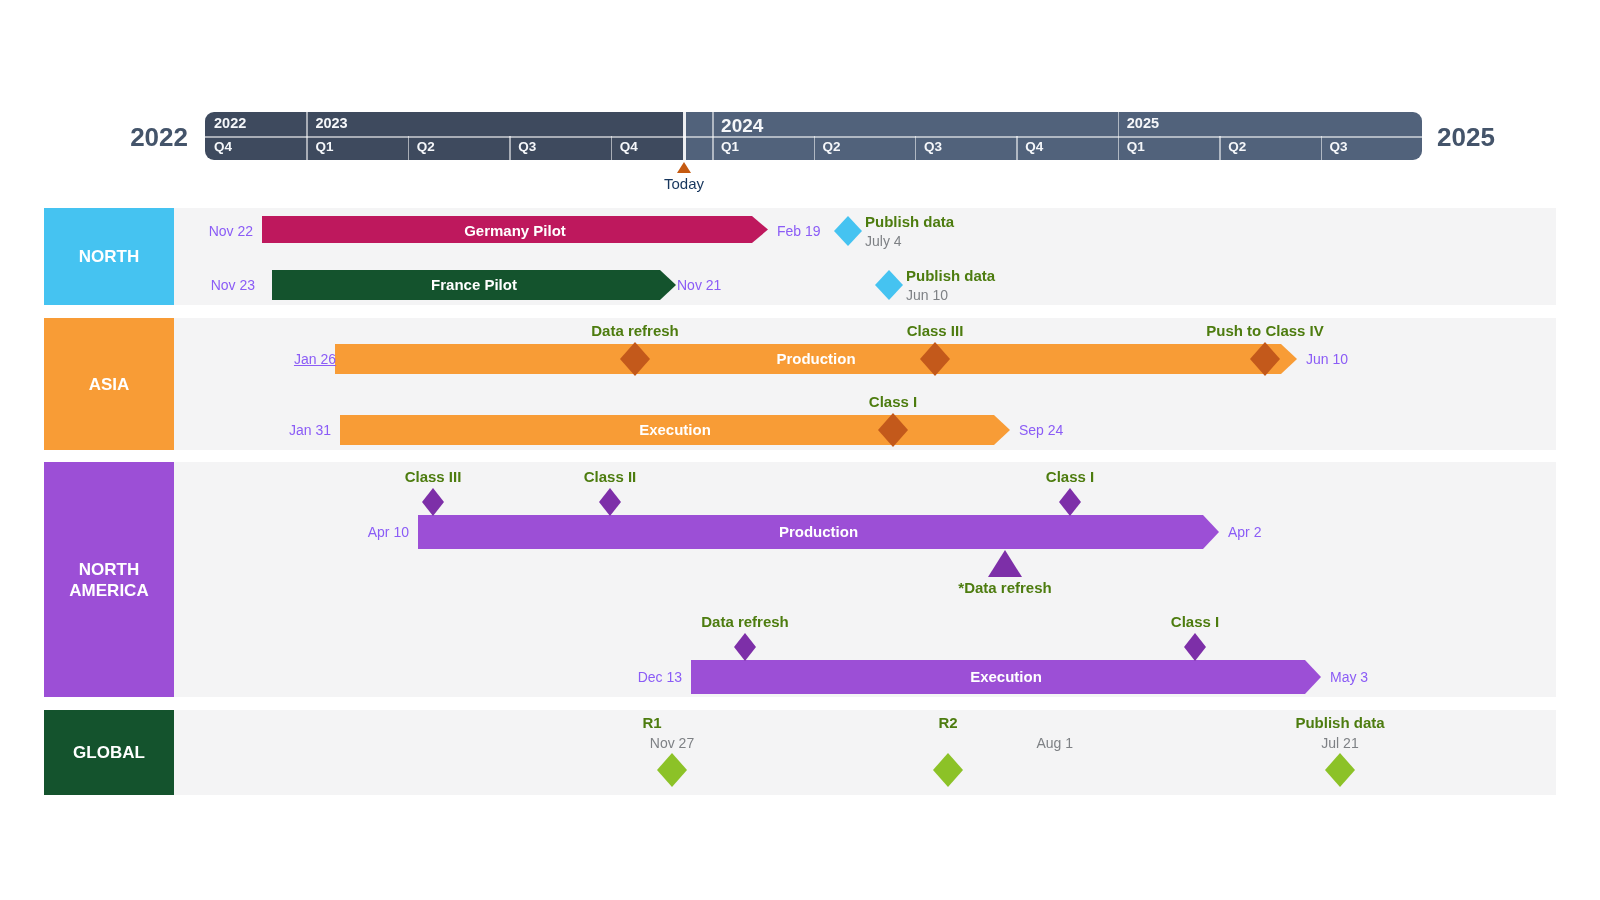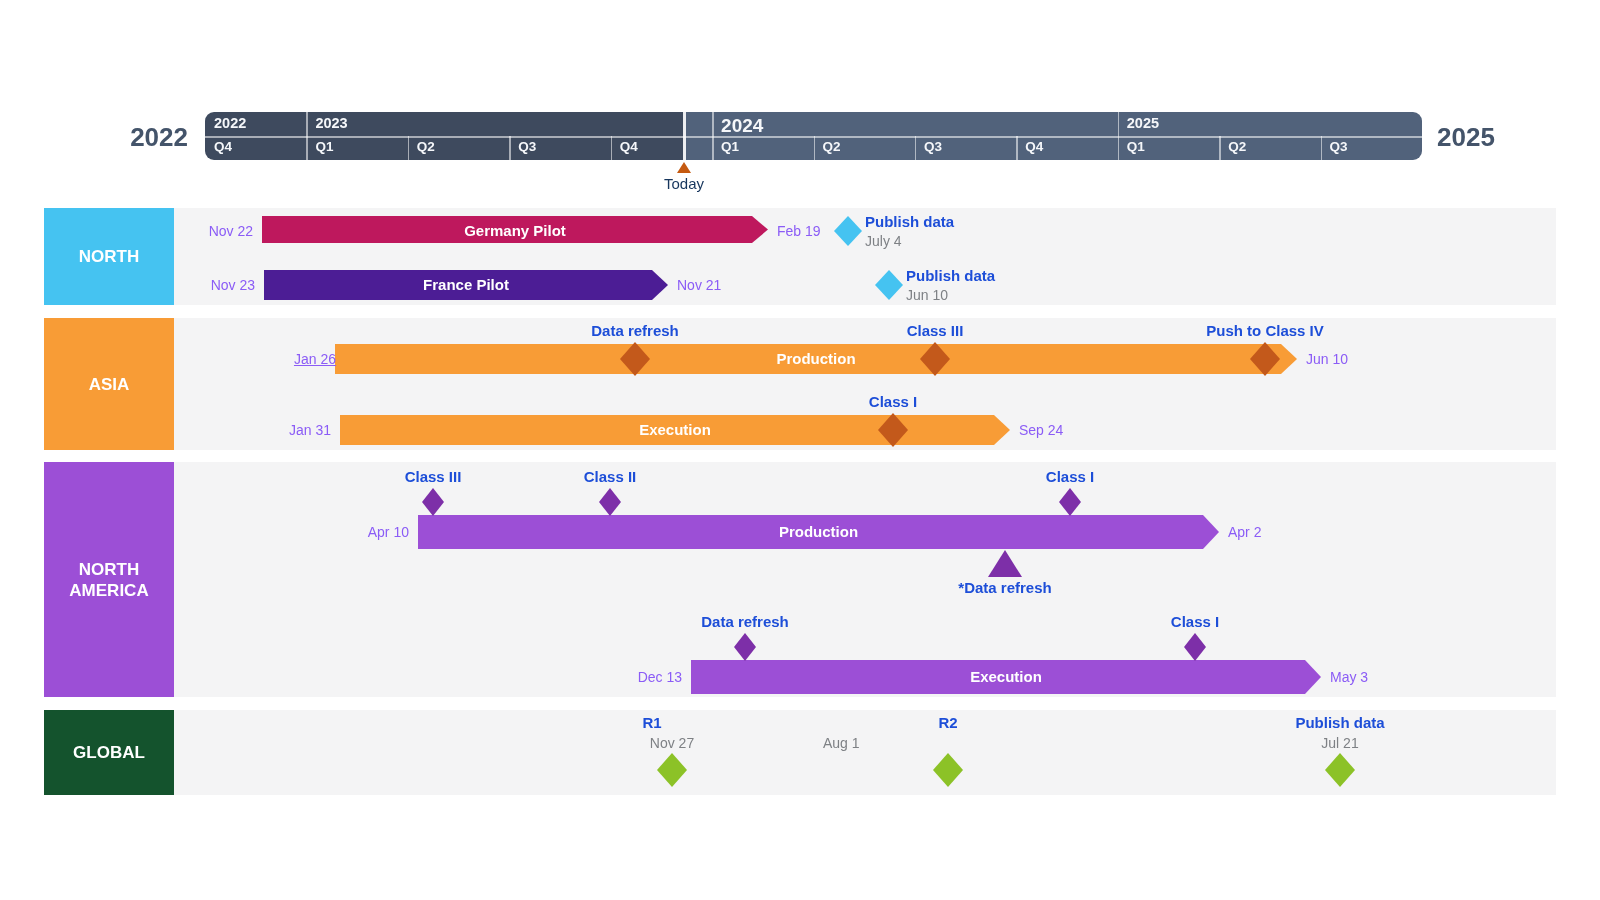--- a/index.html
+++ b/index.html
@@ -14,21 +14,21 @@
   .today-tri{position:absolute;width:0;height:0;border-left:7px solid transparent;
              border-right:7px solid transparent;border-bottom:11px solid #C55A11;}
   .today-label{position:absolute;color:#17365D;font-size:15px;font-weight:500;text-align:center;}
   .section-block{position:absolute;display:flex;align-items:center;justify-content:center;
                  color:#fff;font-weight:bold;font-size:17px;text-align:center;line-height:21px;}
   .row-bg{position:absolute;background:#F4F4F5;}
   .gantt-bar{position:absolute;color:#fff;font-weight:bold;font-size:15px;text-align:center;
              white-space:nowrap;}
   .bar-date{position:absolute;color:#8b5cf6;font-size:14px;white-space:nowrap;line-height:18px;}
   .diamond{position:absolute;}
-  .ms-title{position:absolute;color:#1d4ed8;font-size:15px;font-weight:bold;
+  .ms-title{position:absolute;color:#4d7c0f;font-size:15px;font-weight:bold;
             white-space:nowrap;line-height:18px;}
   .ms-date{position:absolute;color:#7E8185;font-size:14px;white-space:nowrap;line-height:18px;}
   .tri-up{position:absolute;}
 </style>
 </head>
 <body>
 
 <div id="canvas">
   <div class="abs big-year" style="left:88px;top:121px;width:100px;text-align:right;">2022</div>
   <div class="abs big-year" style="left:1437px;top:121px;width:100px;">2025</div>
@@ -71,21 +71,21 @@
     <div class="today-tri" style="left: 677px; top: 162px;"></div>
     <div class="today-label" style="left: 634px; top: 175px; width: 100px;">Today</div>
   </div>
 
   <div id="sections">
       <div class="row-bg" style="left: 174px; top: 208px; width: 1382px; height: 97px;"></div>
       <div class="section-block" style="left: 44px; top: 208px; width: 130px; height: 97px; background: rgb(69, 195, 241); padding: 0px 10px; box-sizing: border-box;">NORTH</div>
       <div class="gantt-bar" style="left: 262px; top: 216px; width: 506px; height: 27px; line-height: 30px; background: #be185d; clip-path: polygon(0px 0px, calc(100% - 16px) 0px, 100% 50%, calc(100% - 16px) 100%, 0px 100%);">Germany Pilot</div>
       <div class="bar-date" style="left: 133px; top: 222px; width: 120px; text-align: right;">Nov 22</div>
       <div class="bar-date" style="left: 777px; top: 222px; width: 120px;">Feb 19</div>
-      <div class="gantt-bar" style="left: 264px; top: 270px; width: 404px; height: 30px; line-height: 30px; background: #4c1d95; clip-path: polygon(0px 0px, calc(100% - 16px) 0px, 100% 50%, calc(100% - 16px) 100%, 0px 100%);">France Pilot</div>
+      <div class="gantt-bar" style="left: 272px; top: 270px; width: 404px; height: 30px; line-height: 30px; background: #14532d; clip-path: polygon(0px 0px, calc(100% - 16px) 0px, 100% 50%, calc(100% - 16px) 100%, 0px 100%);">France Pilot</div>
       <div class="bar-date" style="left: 135px; top: 276px; width: 120px; text-align: right;">Nov 23</div>
       <div class="bar-date" style="left: 677px; top: 276px; width: 120px;">Nov 21</div>
       <div class="diamond" style="left: 834px; top: 216px; width: 28px; height: 30px; background: rgb(69, 195, 241); clip-path: polygon(50% 0px, 100% 50%, 50% 100%, 0px 50%);"></div>
       <div class="ms-title" style="left: 865px; top: 213px;">Publish data</div>
       <div class="ms-date" style="left: 865px; top: 232px;">July 4</div>
       <div class="diamond" style="left: 875px; top: 270px; width: 28px; height: 30px; background: rgb(69, 195, 241); clip-path: polygon(50% 0px, 100% 50%, 50% 100%, 0px 50%);"></div>
       <div class="ms-title" style="left: 906px; top: 267px;">Publish data</div>
       <div class="ms-date" style="left: 906px; top: 286px;">Jun 10</div>
       <div class="row-bg" style="left: 174px; top: 318px; width: 1382px; height: 132px;"></div>
       <div class="section-block" style="left: 44px; top: 318px; width: 130px; height: 132px; background: rgb(248, 156, 54); padding: 0px 10px; box-sizing: border-box;">ASIA</div>
@@ -123,18 +123,18 @@
       <div class="ms-title" style="left: 620px; top: 613px; width: 250px; text-align: center;">Data refresh</div>
       <div class="diamond" style="left: 1184px; top: 633px; width: 22px; height: 28px; background: rgb(125, 47, 168); clip-path: polygon(50% 0px, 100% 50%, 50% 100%, 0px 50%);"></div>
       <div class="ms-title" style="left: 1070px; top: 613px; width: 250px; text-align: center;">Class I</div>
       <div class="row-bg" style="left: 174px; top: 710px; width: 1382px; height: 85px;"></div>
       <div class="section-block" style="left: 44px; top: 710px; width: 130px; height: 85px; background: #14532d; padding: 0px 10px; box-sizing: border-box;">GLOBAL</div>
       <div class="diamond" style="left: 657px; top: 753px; width: 30px; height: 34px; background: rgb(140, 194, 39); clip-path: polygon(50% 0px, 100% 50%, 50% 100%, 0px 50%);"></div>
       <div class="ms-title" style="left: 527px; top: 714px; width: 250px; text-align: center;">R1</div>
       <div class="ms-date" style="left: 547px; top: 734px; width: 250px; text-align: center;">Nov 27</div>
       <div class="diamond" style="left: 933px; top: 753px; width: 30px; height: 34px; background: rgb(140, 194, 39); clip-path: polygon(50% 0px, 100% 50%, 50% 100%, 0px 50%);"></div>
       <div class="ms-title" style="left: 823px; top: 714px; width: 250px; text-align: center;">R2</div>
-      <div class="ms-date" style="left: 823px; top: 734px; width: 250px; text-align: left;">Aug 1</div>
+      <div class="ms-date" style="left: 823px; top: 734px; width: 250px; text-align: right;">Aug 1</div>
       <div class="diamond" style="left: 1325px; top: 753px; width: 30px; height: 34px; background: rgb(140, 194, 39); clip-path: polygon(50% 0px, 100% 50%, 50% 100%, 0px 50%);"></div>
       <div class="ms-title" style="left: 1215px; top: 714px; width: 250px; text-align: center;">Publish data</div>
       <div class="ms-date" style="left: 1215px; top: 734px; width: 250px; text-align: center;">Jul 21</div>
     </div>
 </div>
 
 </body></html>

